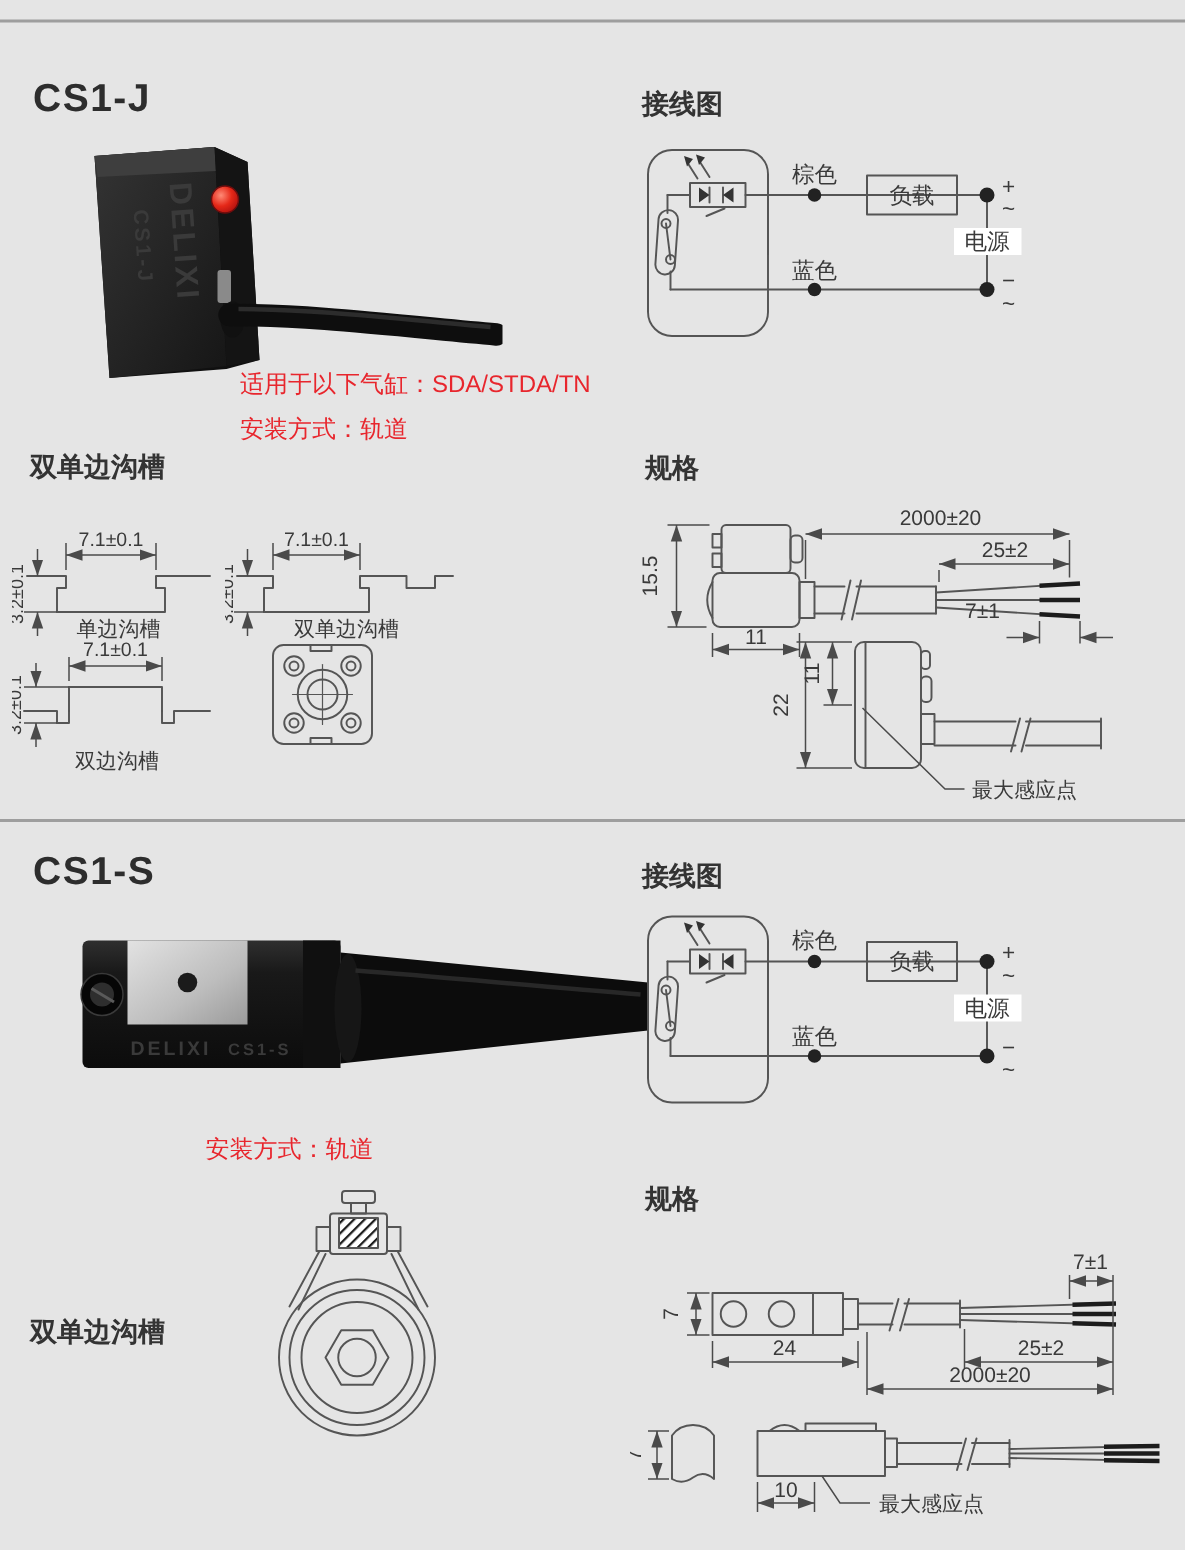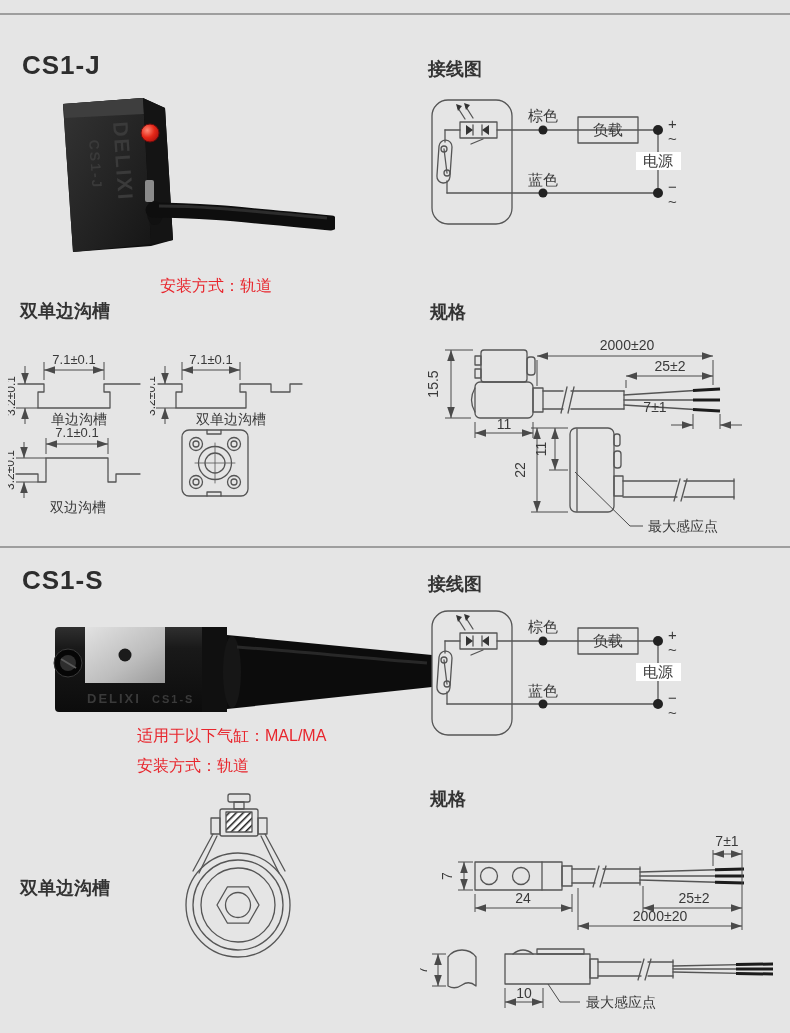--- a/index.html
+++ b/index.html
@@ -51,20 +51,21 @@
       <rect x="90" y="88" width="9" height="22" rx="2" fill="#8a8a8a"></rect>
       <circle cx="95" cy="41" r="9" fill="url(#ledJ)" stroke="#6d0d0d"></circle>
     </g>
     <g>
       <ellipse cx="100" cy="121" rx="8" ry="12" fill="#111"></ellipse>
       <path d="M98,118 C150,118 200,124 276,131" stroke="#0e0e0e" stroke-width="15" fill="none" stroke-linecap="round"></path>
       <path d="M104,114 C155,114 205,120 272,126" stroke="#2c2c2c" stroke-width="3" fill="none"></path>
     </g>
   </svg>
 
+  <div class="abs rednote" style="left:160px;top:246px">适用于以下气缸：SDA/STDA/TN</div>
   <div class="abs rednote" style="left:160px;top:276px">安装方式：轨道</div>
 
   <h2 class="abs sub-title" style="left:428px;top:57px">接线图</h2>
   <svg class="abs" style="left:425px;top:92px" width="360" height="150" viewBox="0 0 360 150">
     <g class="ln">
       <rect x="7" y="8" width="80" height="124" rx="16"></rect>
       <rect x="35" y="30" width="37" height="16"></rect>
       <line x1="40" y1="27" x2="33" y2="16"></line>
       <line x1="48" y1="26" x2="41" y2="15"></line>
       <line x1="35" y1="38" x2="20" y2="38"></line>
@@ -292,21 +293,20 @@
       <text x="35" y="88" font-size="13" class="emboss" fill="#3d3d3d">DELIXI</text>
       <text x="100" y="88" font-size="11" class="emboss" fill="#353535">CS1-S</text>
     </g>
     <g>
       <path d="M175,20 L380,40 L380,72 L175,94 Z" fill="#0c0c0c"></path>
       <ellipse cx="180" cy="57" rx="9" ry="36" fill="#161616"></ellipse>
       <path d="M185,32 C240,36 300,42 375,48" stroke="#282828" stroke-width="3" fill="none"></path>
     </g>
   </svg>
 
-  <div class="abs rednote" style="left:137px;top:726px">适用于以下气缸：MAL/MA</div>
   <div class="abs rednote" style="left:137px;top:756px">安装方式：轨道</div>
 
   <h2 class="abs sub-title" style="left:428px;top:572px">接线图</h2>
   <svg class="abs" style="left:425px;top:603px" width="360" height="150" viewBox="0 0 360 150">
     <g class="ln">
       <rect x="7" y="8" width="80" height="124" rx="16"></rect>
       <rect x="35" y="30" width="37" height="16"></rect>
       <line x1="40" y1="27" x2="33" y2="16"></line>
       <line x1="48" y1="26" x2="41" y2="15"></line>
       <line x1="35" y1="38" x2="20" y2="38"></line>

